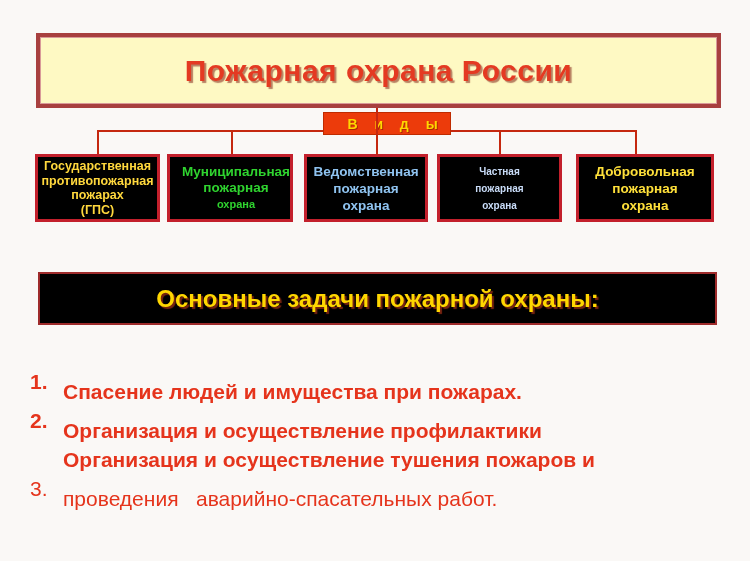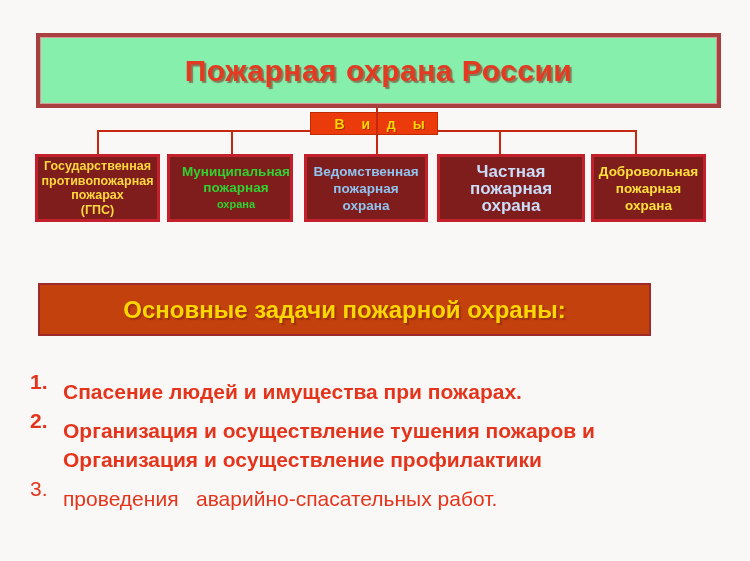--- a/index.html
+++ b/index.html
@@ -6,68 +6,68 @@
   body { font-family:"Liberation Sans","DejaVu Sans",sans-serif; background:#ffffff; }
 
   #slide {
     position:relative; width:750px; height:561px;
     background:#FAF8F6; overflow:hidden;
   }
 
   
   .title-box {
     position:absolute; left:36px; top:33px; width:685px; height:75px;
-    background:#86efac; border:4px solid #A8403F;
+    background:#fef9c3; border:4px solid #A8403F;
     box-shadow: inset 0 0 0 1px #d99a99;
     display:flex; align-items:center; justify-content:center;
     z-index:2;
   }
   .title-text {
     font-size:30px; font-weight:bold; color:#E43A22; letter-spacing:.5px;
     text-shadow:2px 2px 1px rgba(125,30,18,.55);
   }
 
   
   .connector { position:absolute; background:#C5280F; }
   #conn-center { left:376px; top:108px; width:2px; height:47px; z-index:3; }
   #conn-rail   { left:97px;  top:130px; width:540px; height:2px; z-index:1; }
   #conn-stub1  { left:97px;  top:130px; width:2px; height:25px; }
   #conn-stub2  { left:231px; top:130px; width:2px; height:25px; }
   #conn-stub4  { left:499px; top:130px; width:2px; height:25px; }
   #conn-stub5  { left:635px; top:130px; width:2px; height:25px; }
 
   
   .types-badge {
-    position:absolute; left:310px; top:112px; width:128px; height:23px;
+    position:absolute; left:323px; top:112px; width:128px; height:23px;
     background:#EC3B0B; border:1px solid #BF2B00; z-index:2;
     display:flex; align-items:center; justify-content:center;
     color:#FFD700; font-weight:bold; font-size:14px; word-spacing:13px;
     text-shadow:1px 1px 0 rgba(130,30,0,.6);
     padding-left:11px;
   }
 
   
   .obox {
     position:absolute; top:154px; height:68px;
-    background:#7f1d1d; border:3px solid #C3202C;
+    background:#000000; border:3px solid #C3202C;
     display:flex; flex-direction:column; align-items:center; justify-content:center;
     text-align:center; font-weight:bold; z-index:2;
   }
   .obox span { display:block; }
   #box-gps        { left:35px;  width:125px; color:#FFD83D; font-size:12.5px; line-height:14.5px; }
   #box-municipal  { left:167px; width:126px; color:#2FD32F; font-size:13.5px; line-height:16px;padding-left:12px; }
   #box-department { left:304px; width:124px; color:#8FC3F0; font-size:13.5px; line-height:17px;text-align:center; }
-  #box-private    { left:437px; width:148px; color:#C9DCF8; font-size:17px; line-height:17px; }
-  #box-voluntary  { left:576px; width:115px; color:#FFE03A; font-size:13.5px; line-height:17px;margin-left:15px; }
+  #box-private    { left:437px; width:125px; color:#C9DCF8; font-size:10px; line-height:17px; }
+  #box-voluntary  { left:576px; width:138px; color:#FFE03A; font-size:13.5px; line-height:17px; }
   .obox .small { font-size:11px; }
 
   
   .banner {
-    position:absolute; left:38px; top:283px; width:613px; height:53px;
-    background:#c2410c; border:2px solid #9E2B2B;
+    position:absolute; left:38px; top:272px; width:679px; height:53px;
+    background:#000000; border:2px solid #9E2B2B;
     display:flex; align-items:center; justify-content:center;
   }
   .banner-text {
     color:#FFD700; font-weight:bold; font-size:24px;
     text-shadow:2px 2px 1px rgba(150,45,20,.8);
   }
 
   
   .tasks { position:absolute; left:30px; top:367px; width:706px; color:#E5341C; font-size:21px; }
   .task-row { display:flex; line-height:29px; }
@@ -134,22 +134,22 @@
     <div class="task-row bold">
       <div class="task-num">1.</div>
       <div class="task-lines">
         <span>Спасение людей и имущества при пожарах.</span>
       </div>
     </div>
 
     <div class="task-row bold">
       <div class="task-num">2.</div>
       <div class="task-lines">
+        <span>Организация и осуществление профилактики</span>
         <span>Организация и осуществление тушения пожаров и</span>
-        <span>Организация и осуществление профилактики</span>
       </div>
     </div>
 
     <div class="task-row">
       <div class="task-num">3.</div>
       <div class="task-lines">
         <span>проведения   аварийно-спасательных работ.</span>
       </div>
     </div>
 

